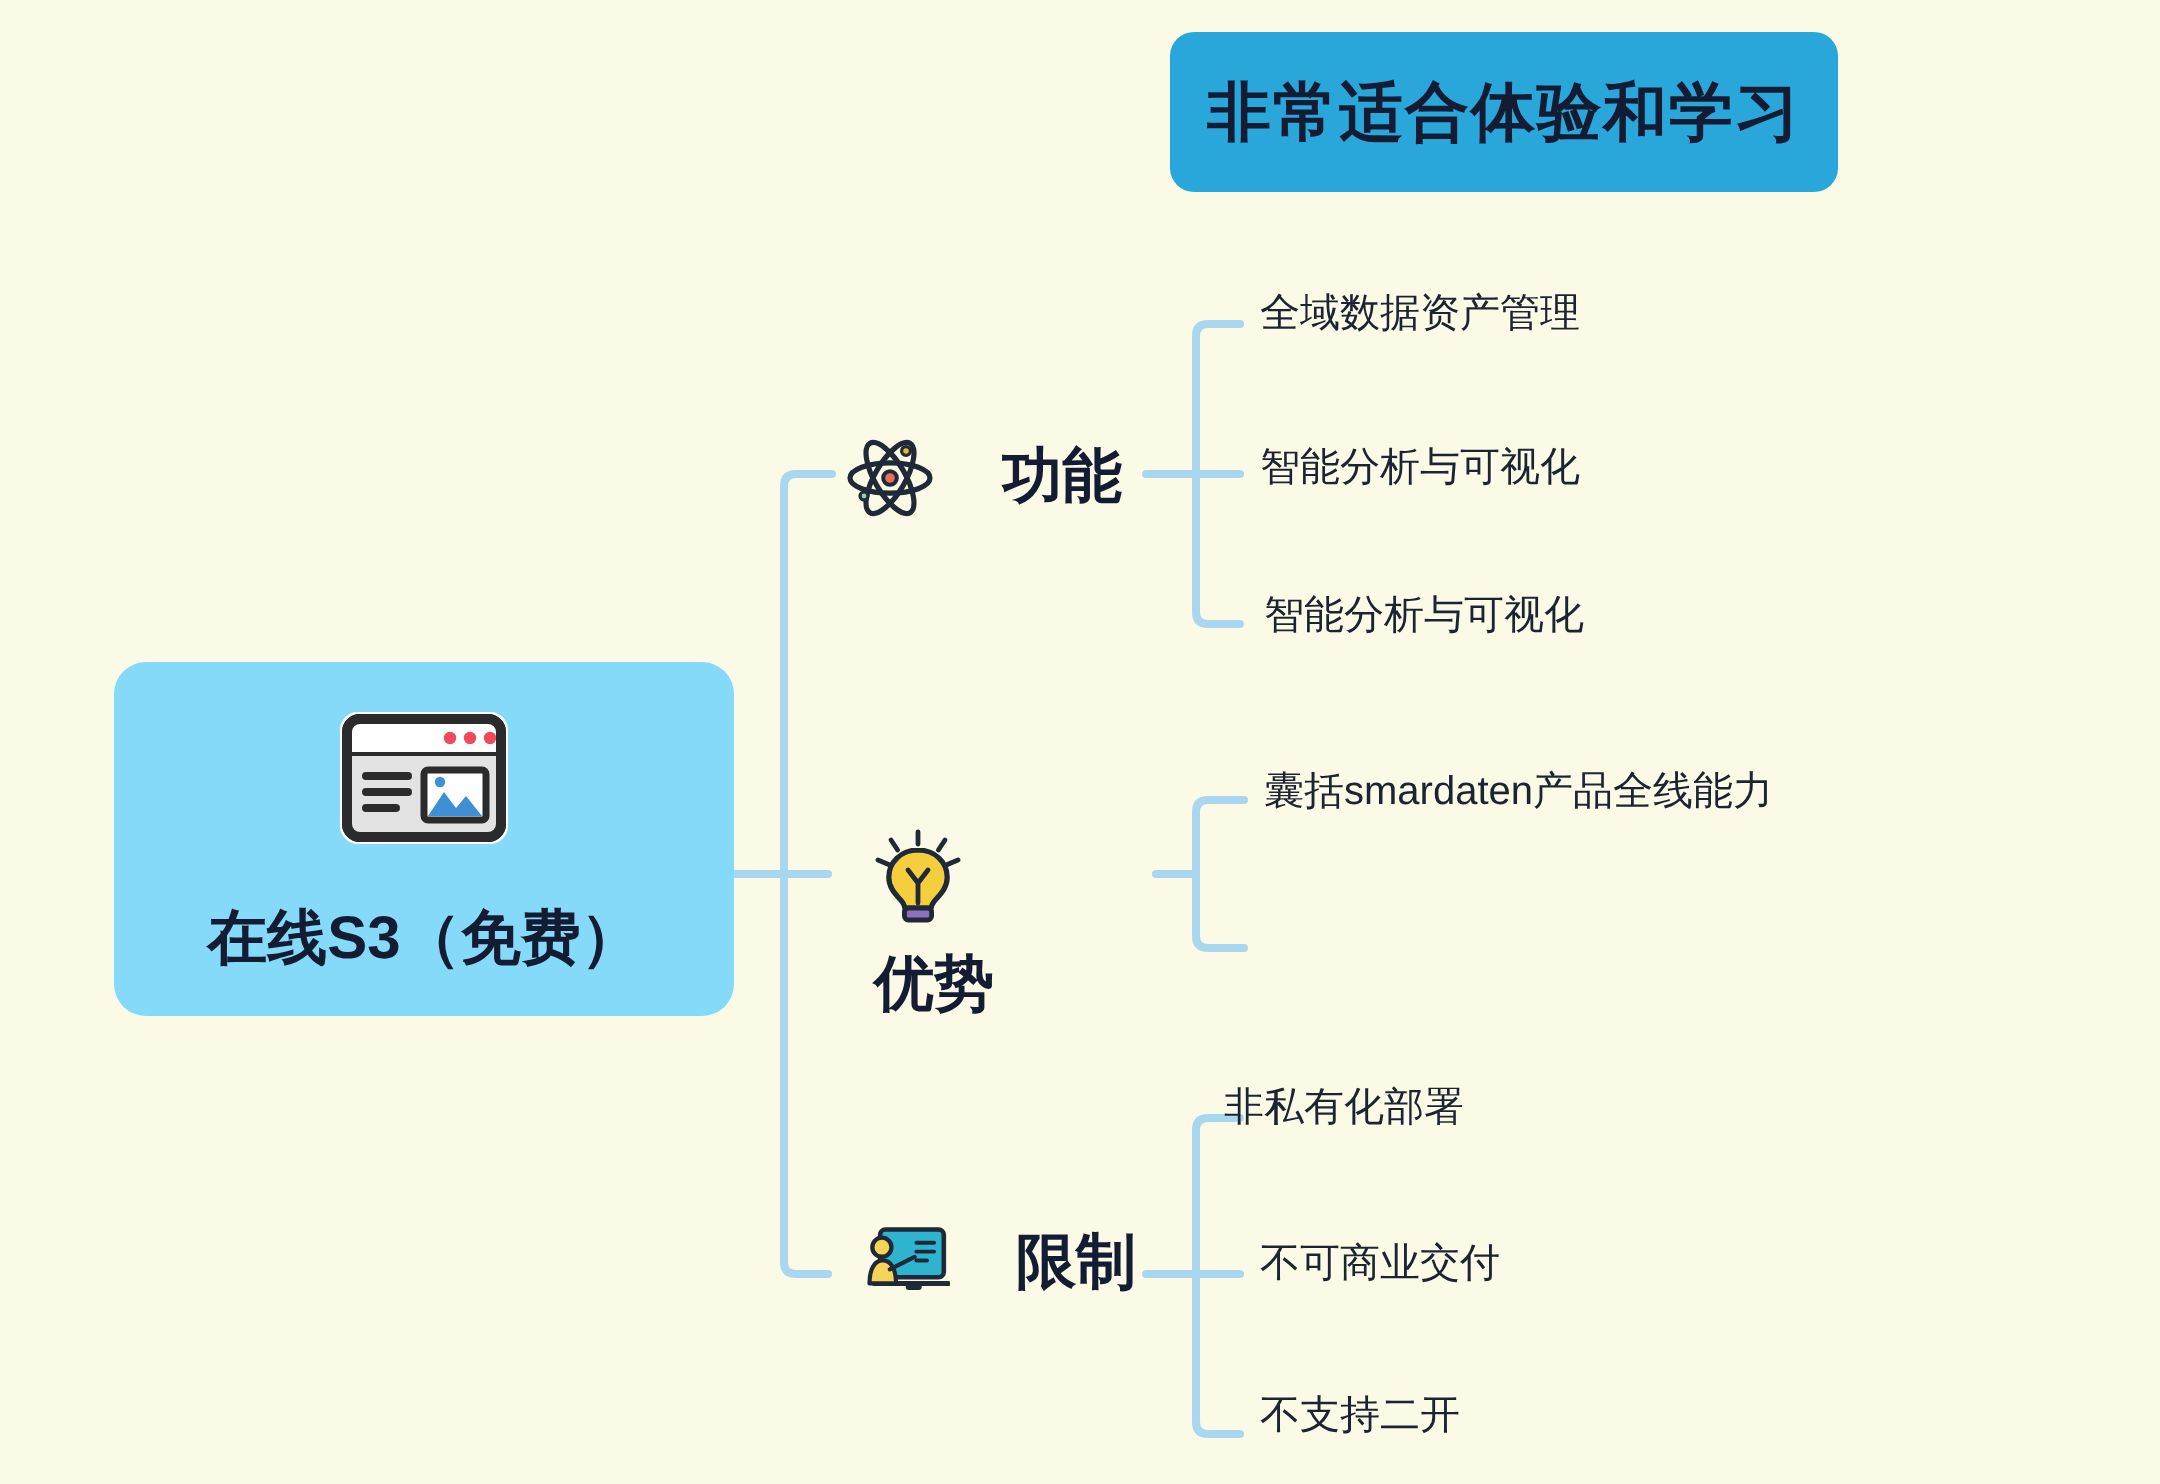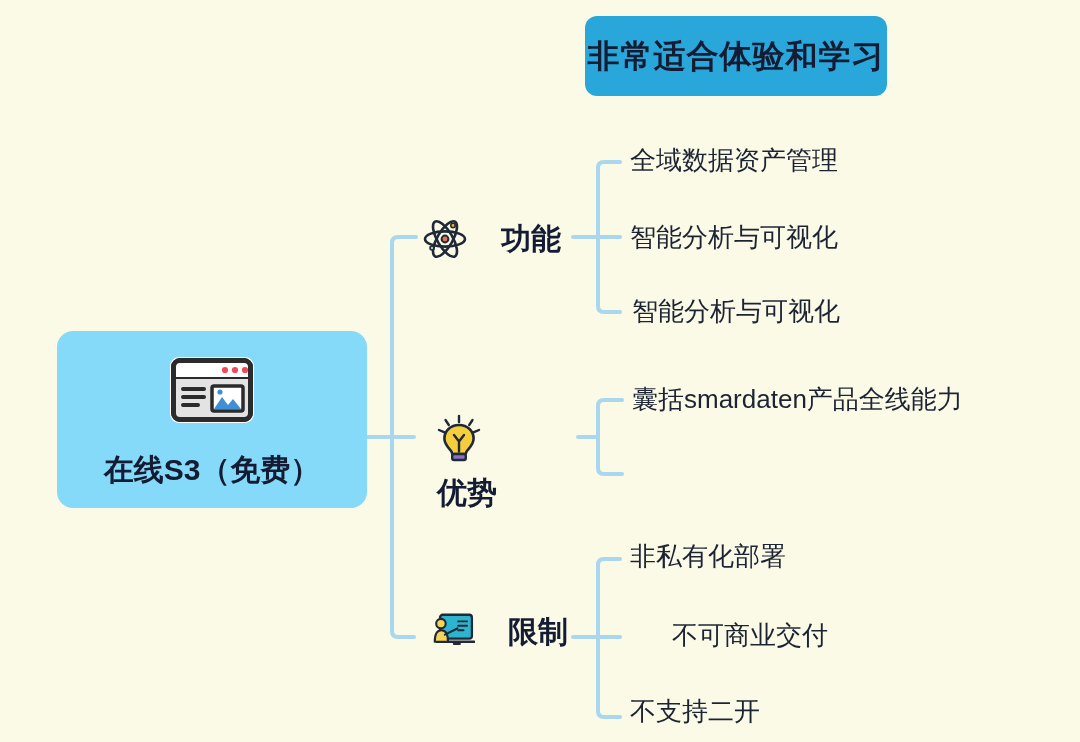--- a/index.html
+++ b/index.html
@@ -28,21 +28,21 @@
     width: 1080px;
     height: 742px;
     pointer-events: none;
   }
 
   
   .badge {
     position: absolute;
     left: 585px;
     top: 16px;
-    width: 302px;
+    width: 334px;
     height: 80px;
     background: #29a7db;
     border-radius: 12px;
     display: flex;
     align-items: center;
     justify-content: center;
     box-sizing: border-box;
   }
   .badge-text {
     color: #141c33;
@@ -103,21 +103,21 @@
     margin-left: 17px;
   }
   #branch-0 { left: 422px; top: 216px; }
   #branch-1 { left: 420px; top: 416px; flex-direction: column; }
   #branch-2 { left: 429px; top: 609px; }
 
   
   .leaf {
     position: absolute;
     color: #1c2333;
-    font-size: 26px;
+    font-size: 20px;
     line-height: 1;
     white-space: nowrap;
   }
 </style>
 </head>
 <body>
 
 <div id="mindmap">
 
   <svg class="wires" viewBox="0 0 1080 742" xmlns="http://www.w3.org/2000/svg">
@@ -218,17 +218,17 @@
         </g>
         <path d="M9 34 H51" stroke="#1f2937" stroke-width="2.8" stroke-linecap="round"></path>
         <rect x="27" y="34.5" width="9" height="3.2" rx="1.4" fill="#1f2937"></rect>
         <circle cx="13.5" cy="13.5" r="5.4" fill="#f5d458" stroke="#1f2937" stroke-width="2.4"></circle>
         <path d="M6.5 34 C6.5 25.5 9.6 21 14 21 C18.4 21 21.5 25.5 21.5 34 Z" fill="#f5d458" stroke="#1f2937" stroke-width="2.4" stroke-linejoin="round"></path>
         <path d="M18 26 L32 19" stroke="#1f2937" stroke-width="2.4" stroke-linecap="round"></path>
       </svg>
     </span>
     <span class="branch-label">限制</span>
   </div>
-  <div class="leaf" style="left:630px; top:544px;font-family:Liberation Serif, serif;">非私有化部署</div>
-  <div class="leaf" style="left:630px; top:622px;margin-left:42px;">不可商业交付</div>
+  <div class="leaf" style="left:612px; top:544px;font-family:Liberation Serif, serif;">非私有化部署</div>
+  <div class="leaf" style="left:630px; top:622px;">不可商业交付</div>
   <div class="leaf" style="left:630px; top:698px;">不支持二开</div>
 
 </div>
 
 </body></html>

